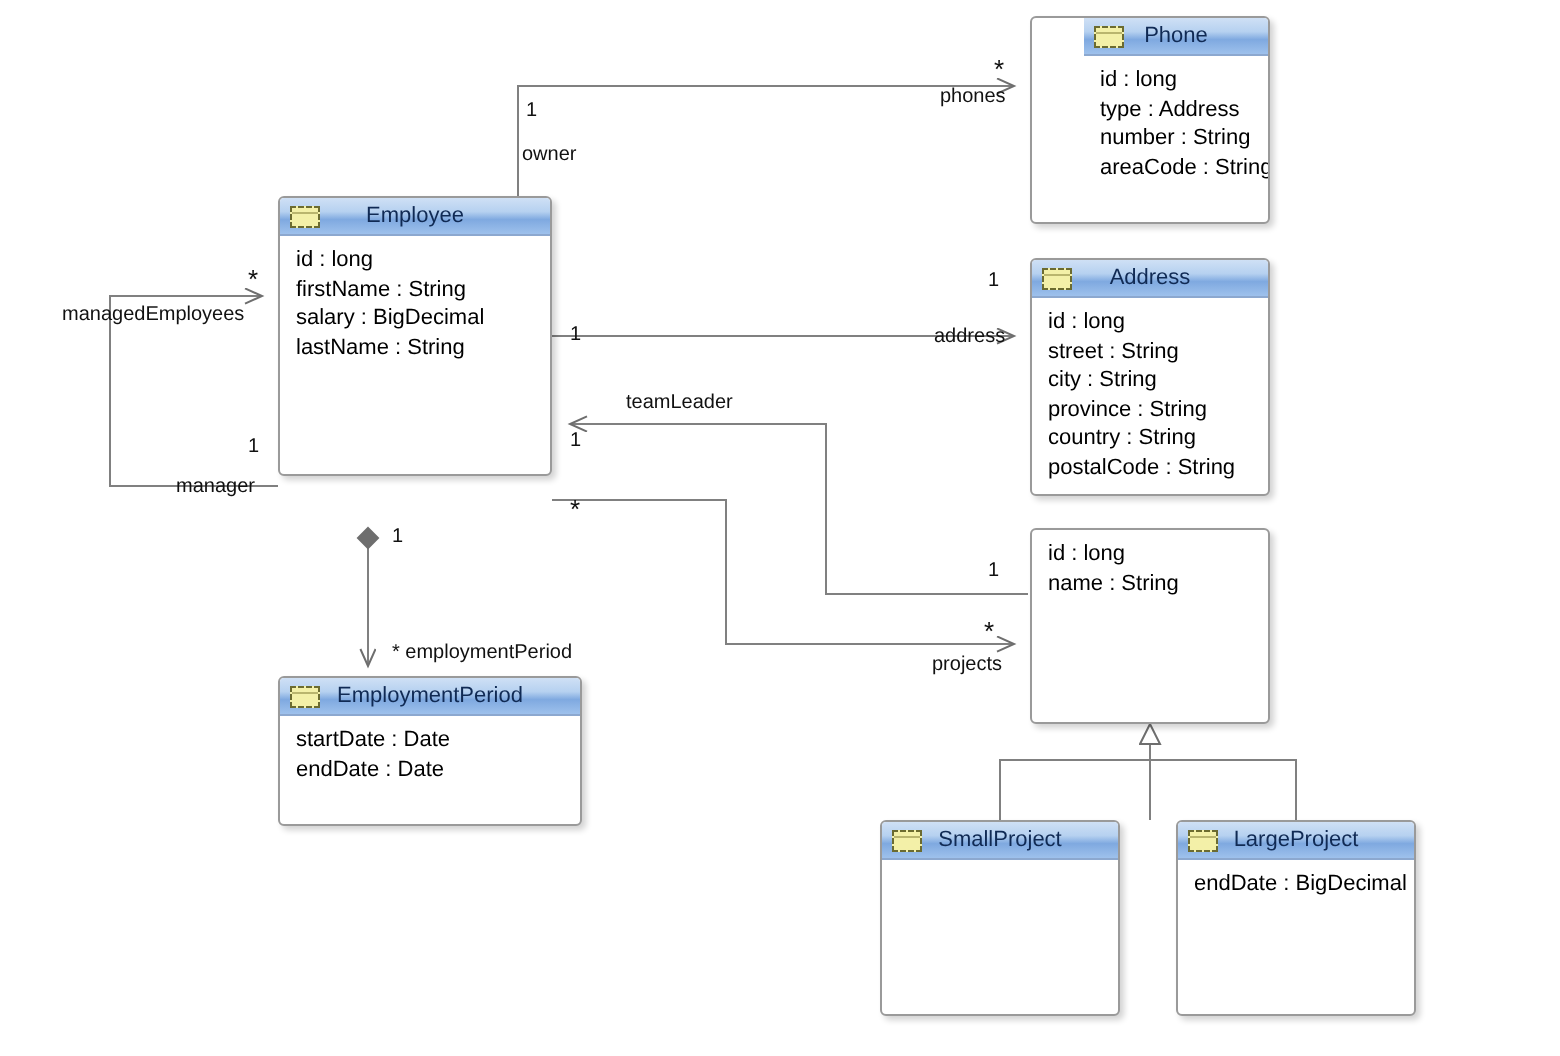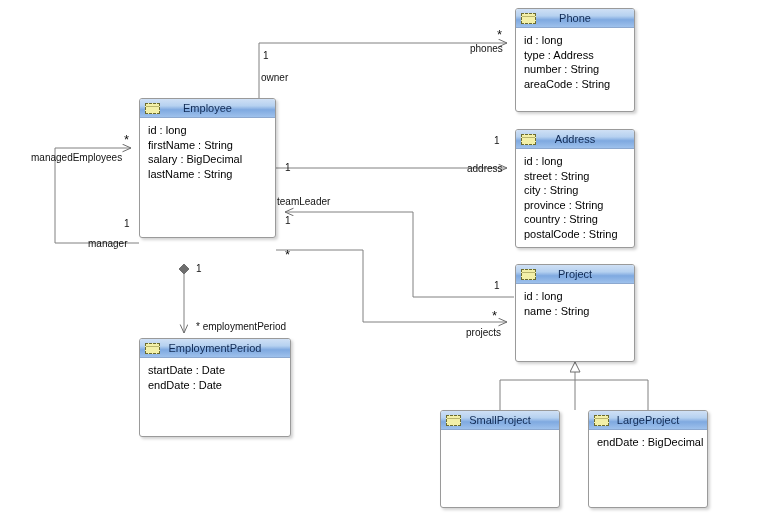--- a/index.html
+++ b/index.html
@@ -160,21 +160,21 @@
       <span class="uml-title">Employee</span>
     </div>
     <div class="uml-attrs">
       <div class="uml-attr">id  :  long</div>
       <div class="uml-attr">firstName  :  String</div>
       <div class="uml-attr">salary  :  BigDecimal</div>
       <div class="uml-attr">lastName  :  String</div>
     </div>
   </div>
 
-  <div class="uml-class" style="left:515px; top:8px; width:120px; height:104px;">
+  <div class="uml-class" style="left:515px; top:8px; width:120px; height:104px;padding-left:26px;">
     <div class="uml-header">
       <span class="class-icon"></span>
       <span class="uml-title">Phone</span>
     </div>
     <div class="uml-attrs">
       <div class="uml-attr">id  :  long</div>
       <div class="uml-attr">type  :  Address</div>
       <div class="uml-attr">number  :  String</div>
       <div class="uml-attr">areaCode  :  String</div>
     </div>
@@ -189,31 +189,27 @@
       <div class="uml-attr">id  :  long</div>
       <div class="uml-attr">street  :  String</div>
       <div class="uml-attr">city  :  String</div>
       <div class="uml-attr">province  :  String</div>
       <div class="uml-attr">country  :  String</div>
       <div class="uml-attr">postalCode  :  String</div>
     </div>
   </div>
 
   <div class="uml-class" style="left:515px; top:264px; width:120px; height:98px;">
-    <div class="uml-header">
-      <span class="class-icon"></span>
-      <span class="uml-title">Project</span>
-    </div>
     <div class="uml-attrs">
       <div class="uml-attr">id  :  long</div>
       <div class="uml-attr">name  :  String</div>
     </div>
   </div>
 
-  <div class="uml-class" style="left:139px; top:338px; width:152px; height:99px;">
+  <div class="uml-class" style="left:139px; top:338px; width:152px; height:75px;">
     <div class="uml-header">
       <span class="class-icon"></span>
       <span class="uml-title">EmploymentPeriod</span>
     </div>
     <div class="uml-attrs">
       <div class="uml-attr">startDate  :  Date</div>
       <div class="uml-attr">endDate  :  Date</div>
     </div>
   </div>
 
@@ -237,21 +233,21 @@
 
   <span class="edge-label" style="left:470px; top:43px;">phones</span>
   <span class="mult-star" style="left:497px; top:32px;">*</span>
   <span class="mult-label" style="left:263px; top:50px;">1</span>
   <span class="edge-label" style="left:261px; top:72px;">owner</span>
 
   <span class="edge-label" style="left:467px; top:163px;">address</span>
   <span class="mult-label" style="left:494px; top:135px;">1</span>
   <span class="mult-label" style="left:285px; top:162px;">1</span>
 
-  <span class="edge-label" style="left:277px; top:196px;">teamLeader</span>
+  <span class="edge-label" style="left:277px; top:196px;padding-left:36px;">teamLeader</span>
   <span class="mult-label" style="left:285px; top:215px;">1</span>
   <span class="mult-label" style="left:494px; top:280px;">1</span>
 
   <span class="edge-label" style="left:466px; top:327px;">projects</span>
   <span class="mult-star" style="left:285px; top:252px;">*</span>
   <span class="mult-star" style="left:492px; top:313px;">*</span>
 
   <span class="edge-label" style="left:31px; top:152px;">managedEmployees</span>
   <span class="mult-star" style="left:124px; top:137px;">*</span>
   <span class="edge-label" style="left:88px; top:238px;">manager</span>

